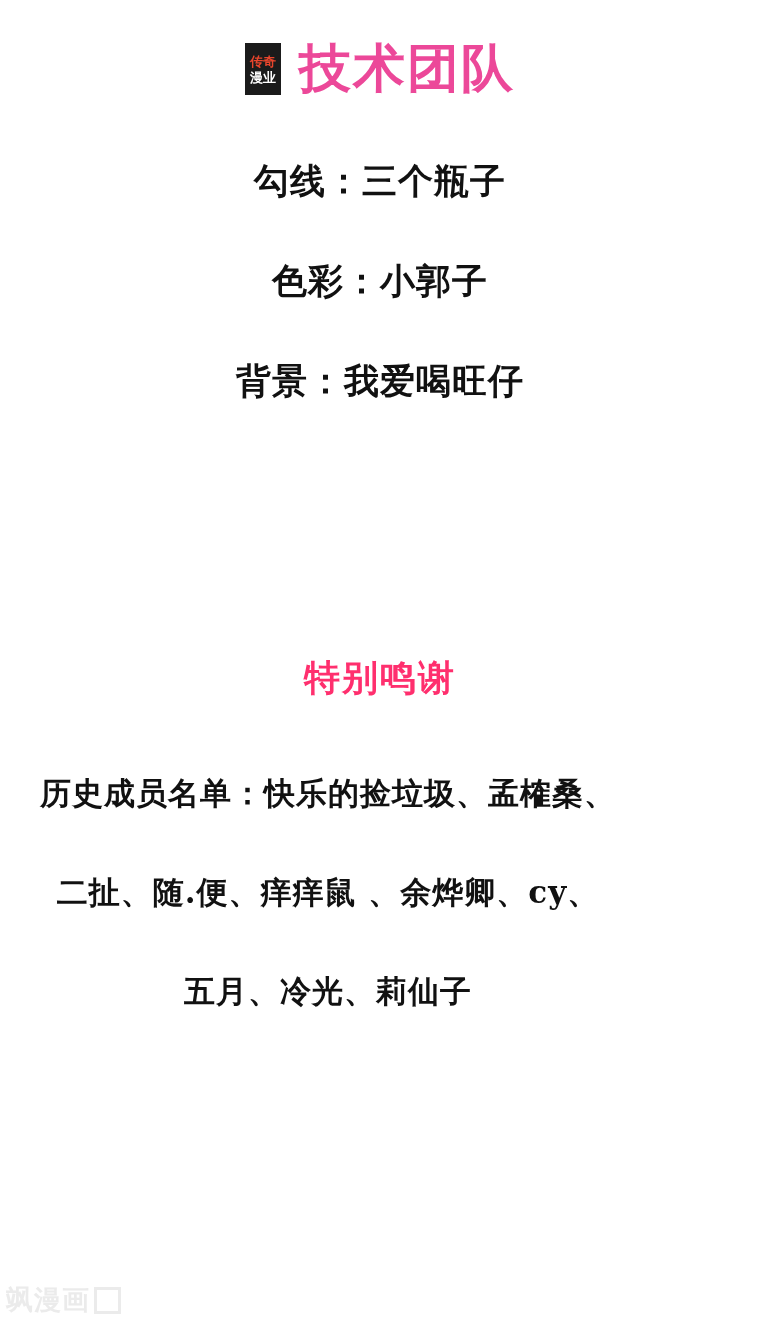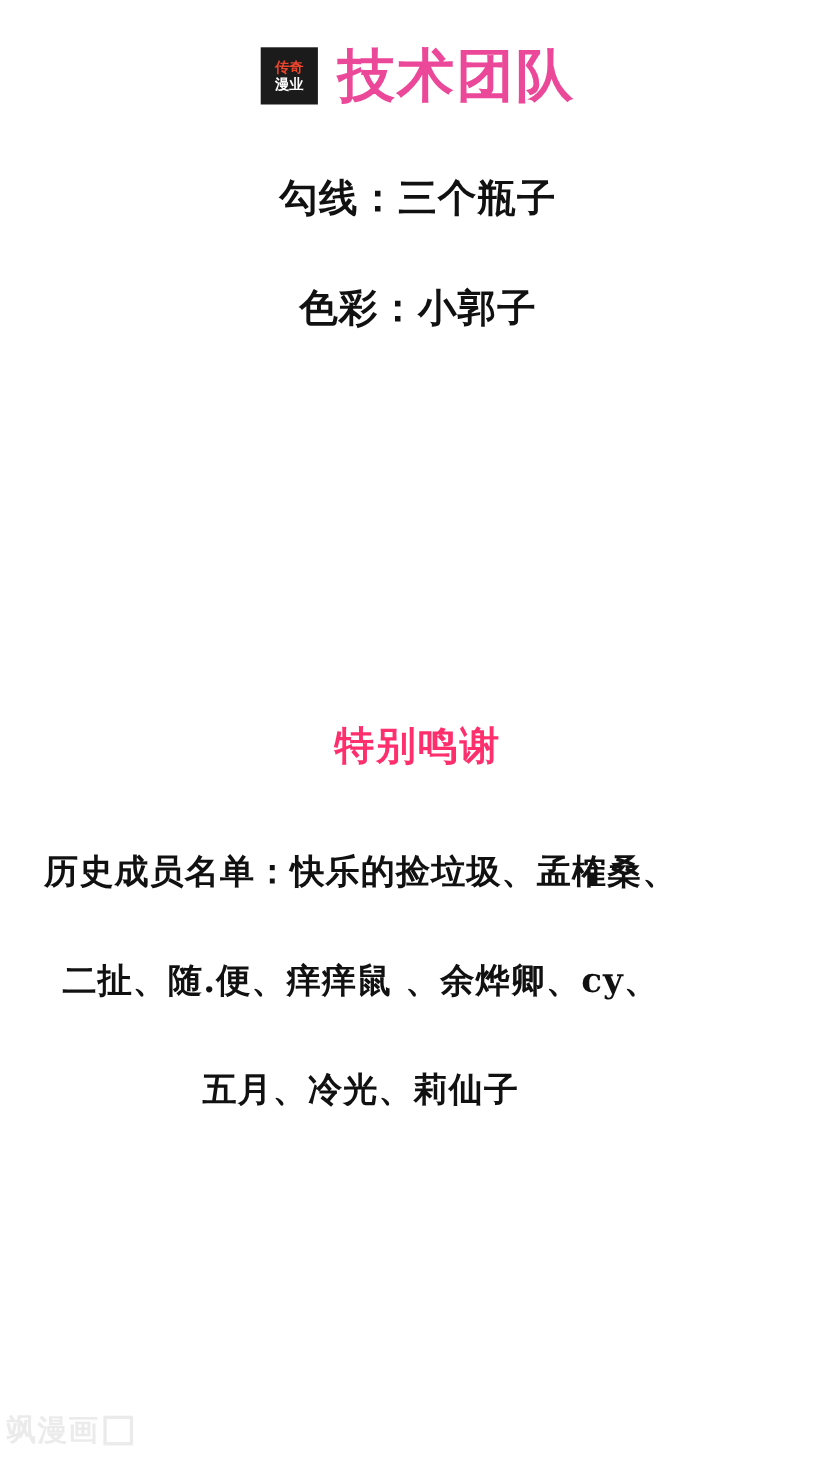--- a/index.html
+++ b/index.html
@@ -29,21 +29,21 @@
     top: 34px;
     left: 0;
     width: 760px;
     display: flex;
     align-items: center;
     justify-content: center;
     gap: 18px;
   }
 
   .brand-logo {
-    width: 52px;
+    width: 36px;
     height: 52px;
     background: #1b1b1b;
     display: flex;
     flex-direction: column;
     align-items: center;
     justify-content: center;
     line-height: 1;
     box-sizing: border-box;
     padding: 3px 0;
   }
@@ -158,20 +158,21 @@
     <div class="brand-logo">
       <span class="logo-top">传奇</span>
       <span class="logo-bottom">漫业</span>
     </div>
     <div class="header-title">技术团队</div>
   </div>
 
   <div class="credits">
     <div class="credit-line">勾线：三个瓶子</div>
     <div class="credit-line">色彩：小郭子</div>
+    <div class="credit-line">背景：我爱喝旺仔</div>
   </div>
 
   <div class="thanks-title">特别鸣谢</div>
 
   <div class="thanks-body">
     <div class="thanks-line">历史成员名单：快乐的捡垃圾、孟榷桑、</div>
     <div class="thanks-line">二扯、随.便、痒痒鼠 、余烨卿、cy、</div>
     <div class="thanks-line">五月、冷光、莉仙子</div>
   </div>
 

